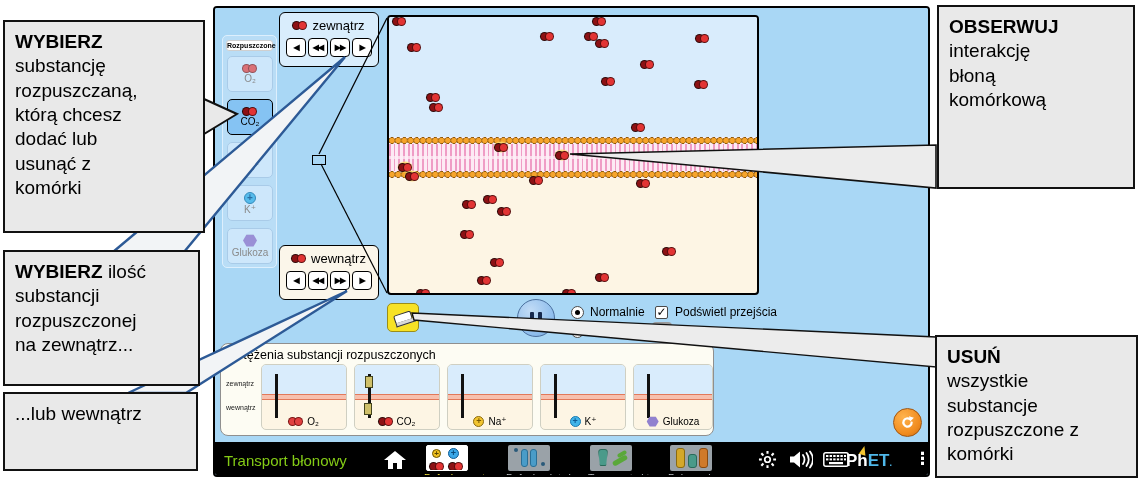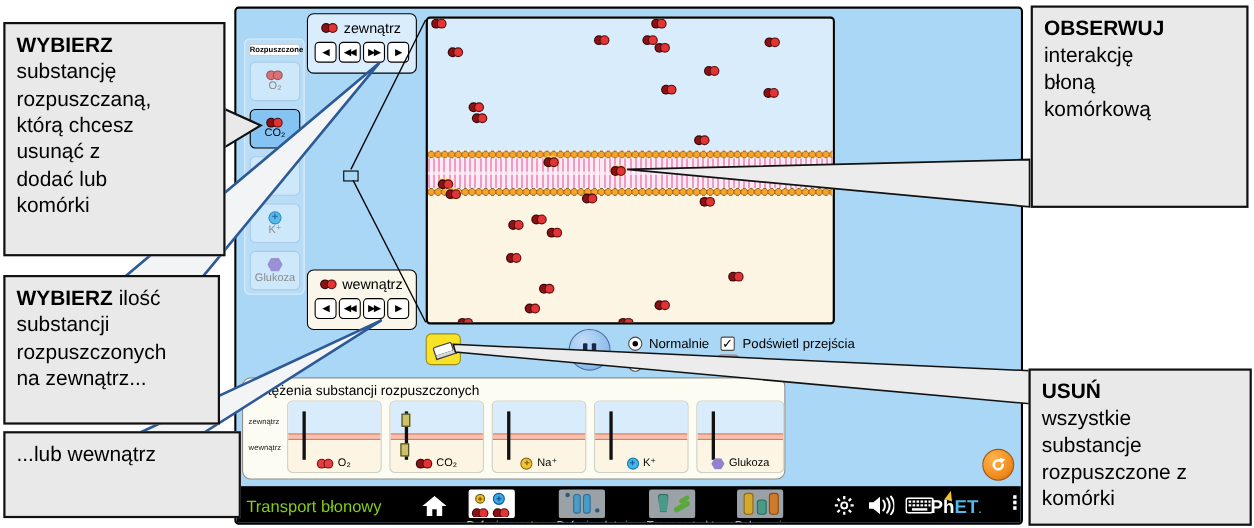--- a/index.html
+++ b/index.html
@@ -426,33 +426,33 @@
     <polygon points="128,393 347,291 186,393" fill="#f2f4f6" stroke="#2d5a96" stroke-width="2.4"></polygon>
     <polygon points="570,154 936,145 936,188" fill="#ececec" stroke="#111" stroke-width="1.6"></polygon>
     <polygon points="412,313 936,337 936,367 414,320" fill="#ececec" stroke="#111" stroke-width="1.4"></polygon>
   </svg>
 
   <div class="callout" style="left:3px;top:20px;width:202px;height:213px">
     <div><b>WYBIERZ</b></div>
     <div>substancję</div>
     <div>rozpuszczaną,</div>
     <div>którą chcesz</div>
+    <div>dodać lub</div>
     <div>usunąć z</div>
-    <div>dodać lub</div>
     <div>komórki</div>
   </div>
 
   <div class="callout" style="left:3px;top:250px;width:197px;height:136px">
     <div><b>WYBIERZ</b> <span>ilość</span></div>
     <div>substancji</div>
-    <div>rozpuszczonych</div>
+    <div>rozpuszczonej</div>
     <div>na zewnątrz...</div>
   </div>
 
-  <div class="callout" style="left:3px;top:392px;width:216px;height:79px">
+  <div class="callout" style="left:3px;top:392px;width:195px;height:79px">
     <div>...lub wewnątrz</div>
   </div>
 
   <div class="callout" style="left:937px;top:5px;width:198px;height:184px">
     <div><b>OBSERWUJ</b></div>
     <div>interakcję</div>
     <div>błoną</div>
     <div>komórkową</div>
   </div>
 

